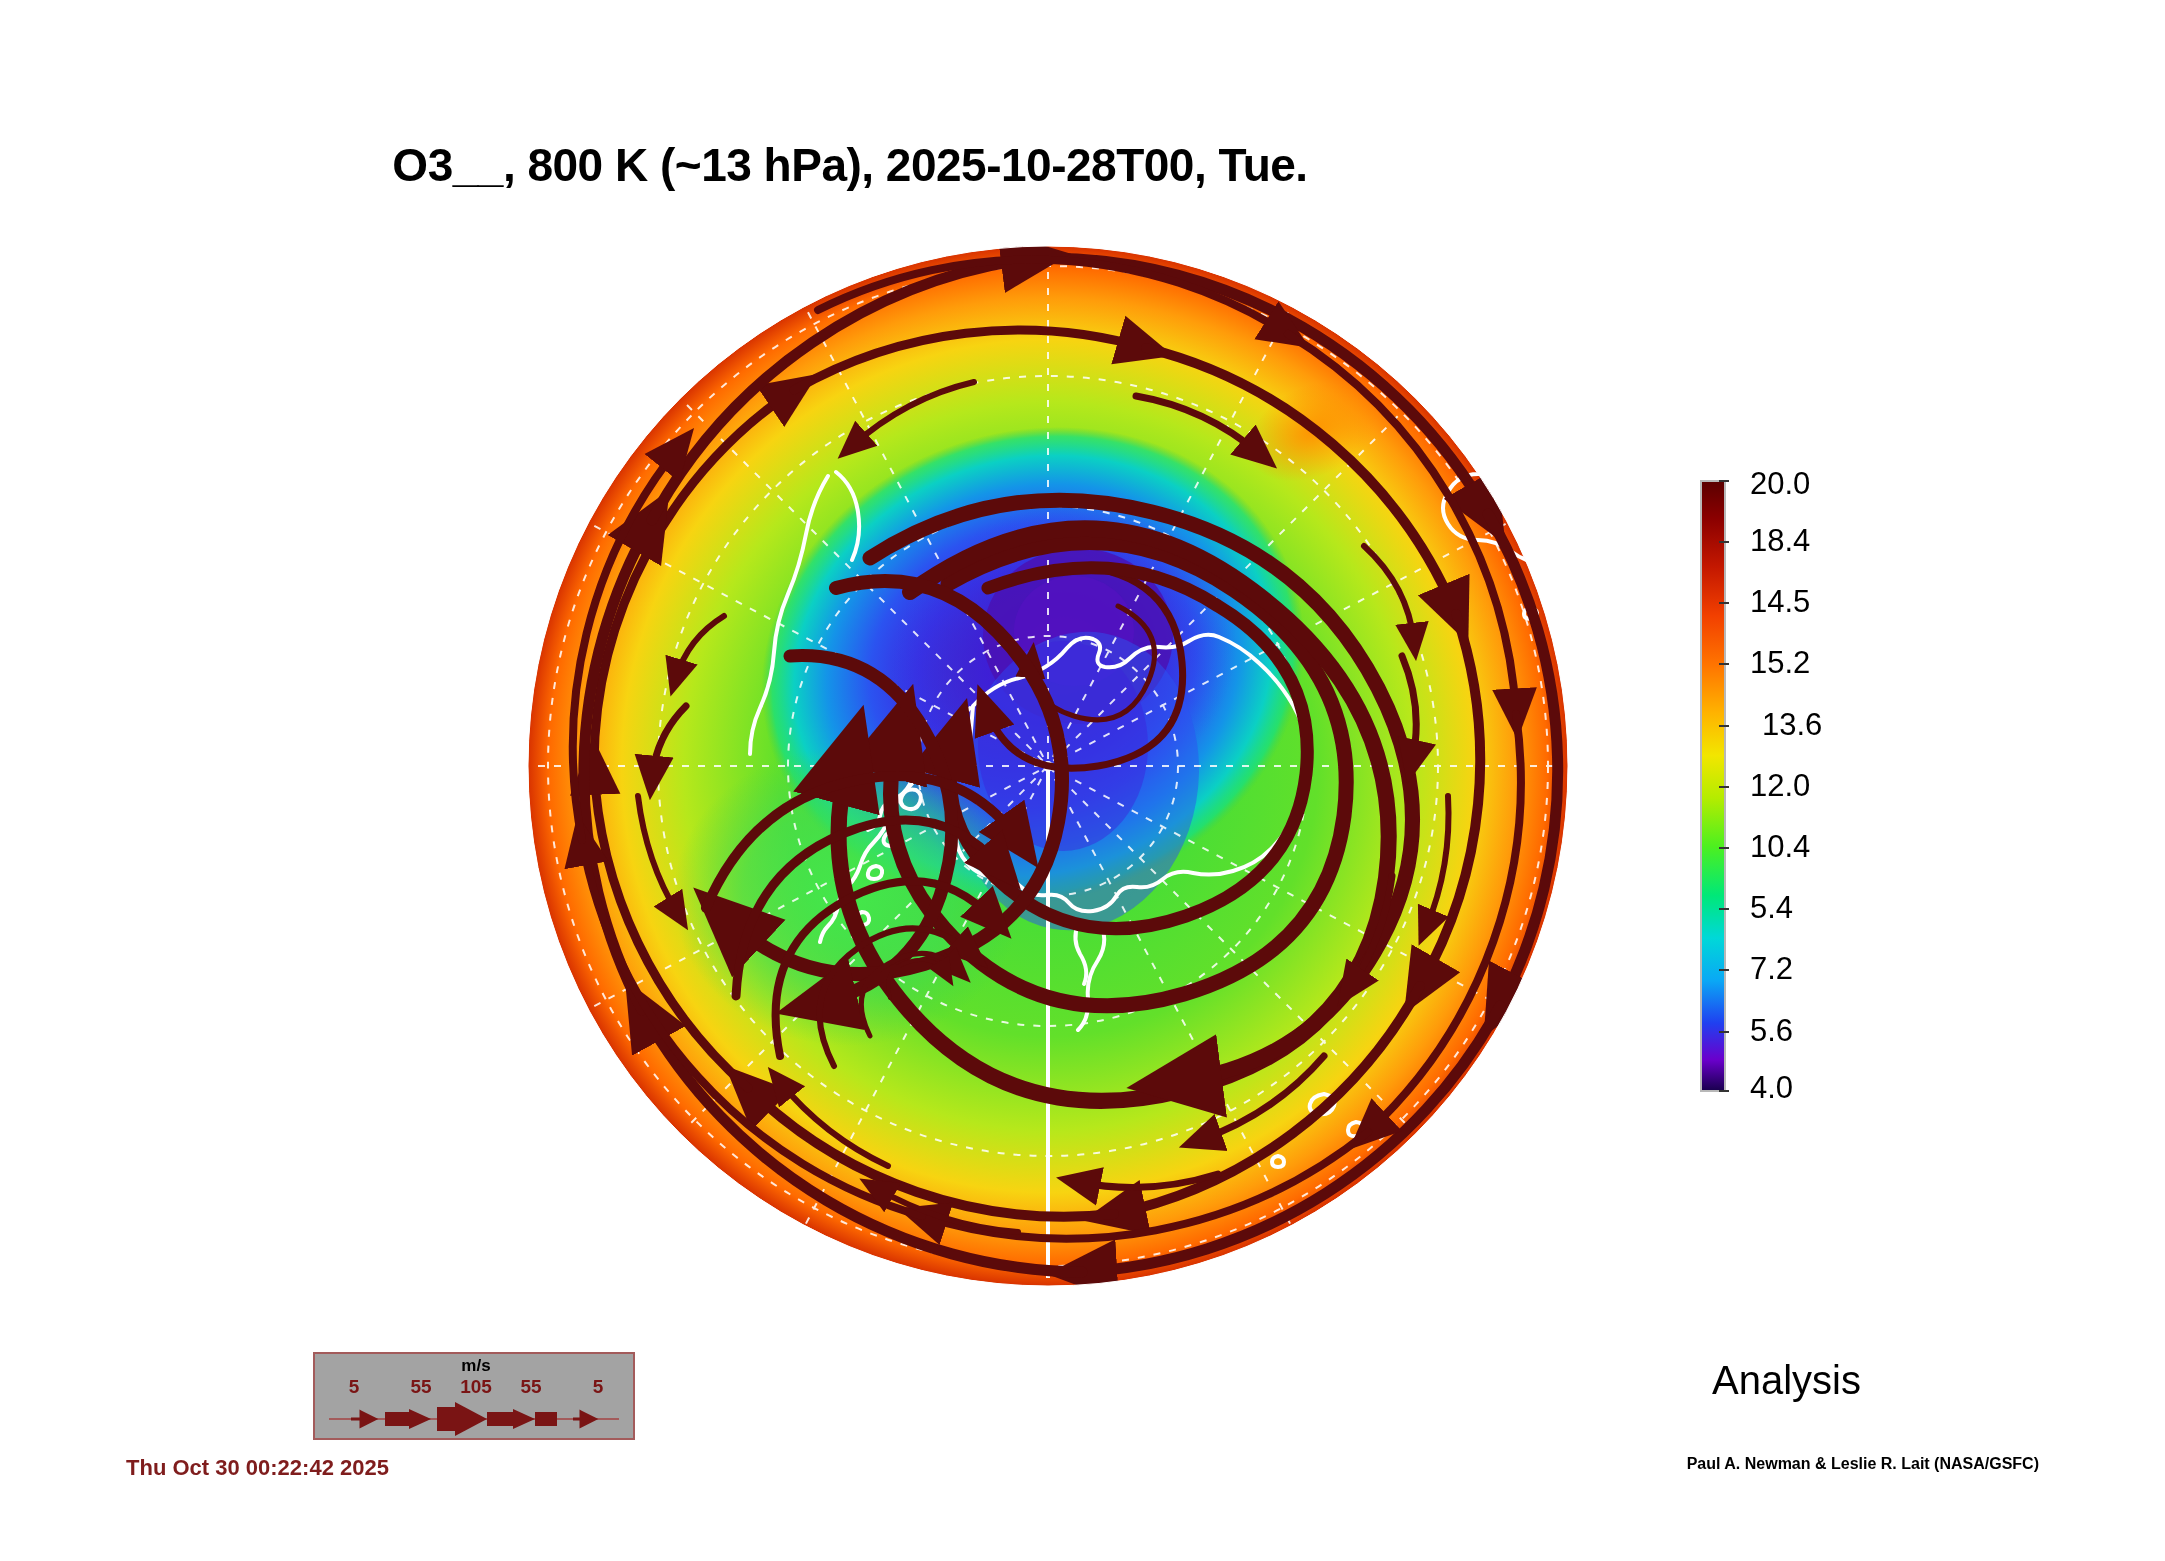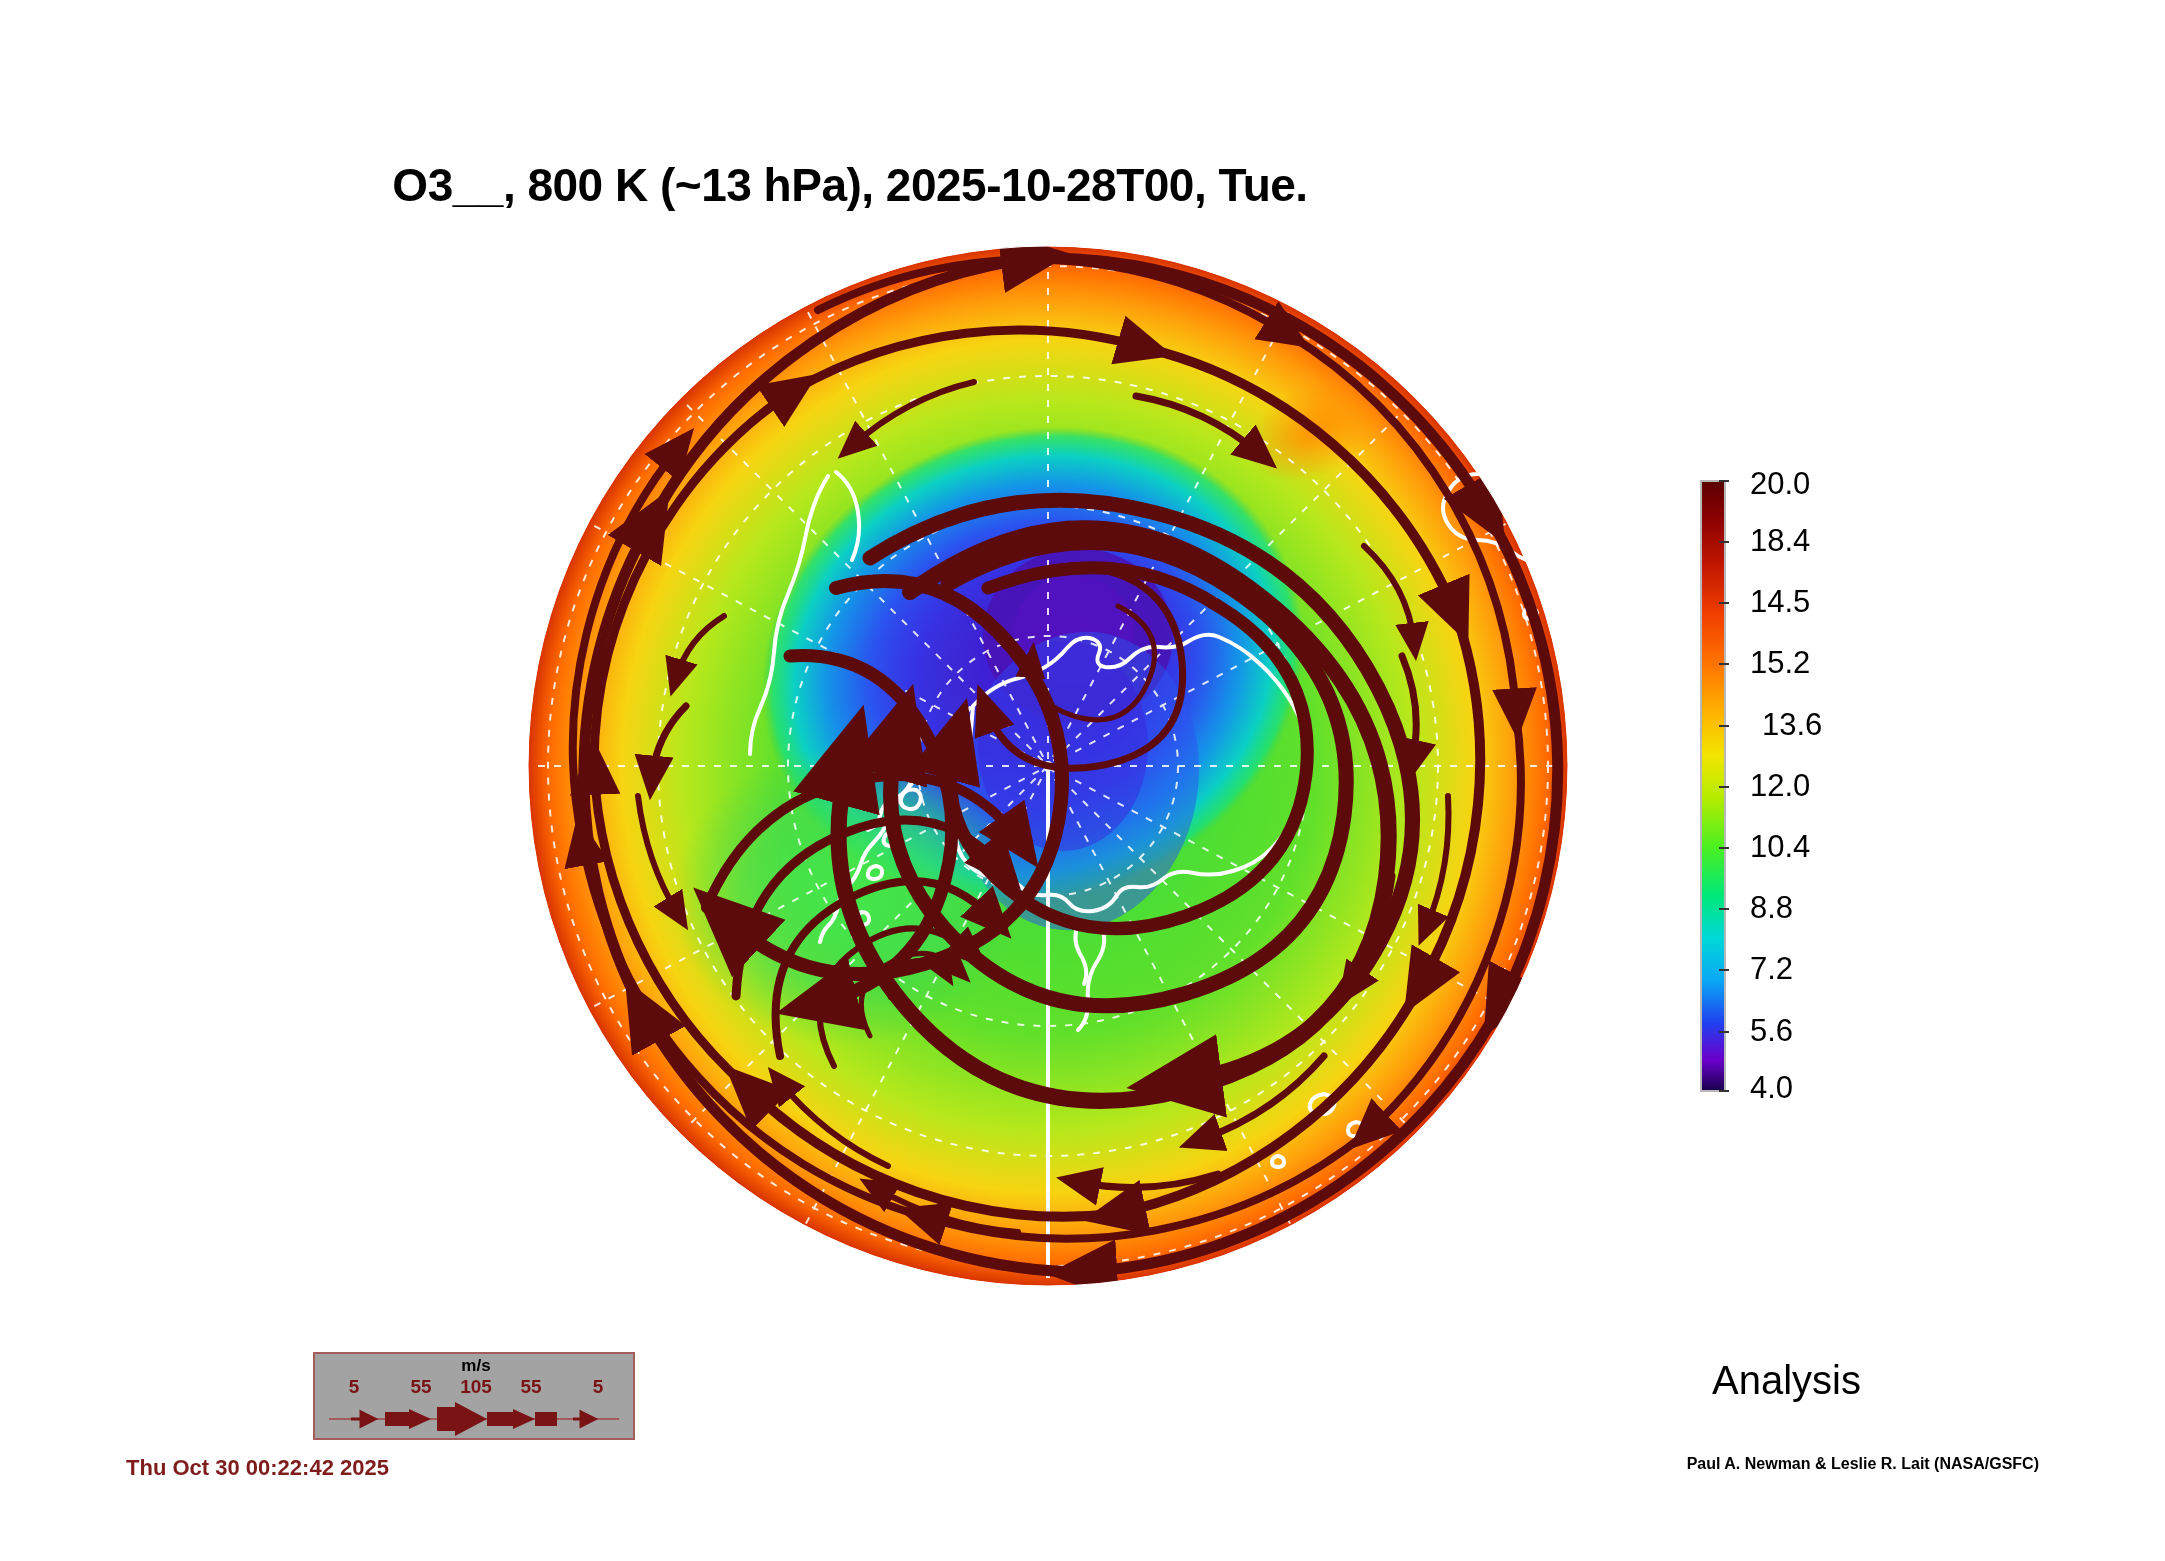--- a/index.html
+++ b/index.html
@@ -20,21 +20,20 @@
     position: absolute;
     top: 138px;
     left: 0;
     width: 1700px;
     text-align: center;
     font-size: 46px;
     font-weight: bold;
     color: #000000;
     letter-spacing: -0.5px;
     white-space: nowrap;
-    margin-top: 20px;
   }
 
   
   #map-wrap {
     position: absolute;
     left: 518px;
     top: 236px;
     width: 1060px;
     height: 1060px;
   }
@@ -371,21 +370,21 @@
   <div class="cb-tick" style="top:551px;"></div>
   <div class="cb-tick" style="top:610px;"></div>
 
   <div class="cb-label" style="top:4px;">20.0</div>
   <div class="cb-label" style="top:61px;">18.4</div>
   <div class="cb-label" style="top:122px;">14.5</div>
   <div class="cb-label" style="top:183px;">15.2</div>
   <div class="cb-label" style="top:245px;margin-left:12px;">13.6</div>
   <div class="cb-label" style="top:306px;">12.0</div>
   <div class="cb-label" style="top:367px;">10.4</div>
-  <div class="cb-label" style="top:428px;">8.8</div>
+  <div class="cb-label" style="top:428px;">5.4</div>
   <div class="cb-label" style="top:489px;">7.2</div>
   <div class="cb-label" style="top:551px;">5.6</div>
   <div class="cb-label" style="top:608px;">4.0</div>
 </div>
 
 <div id="wind-key">
   <div id="wind-key-units">m/s</div>
 
   <div class="wind-val" style="left:39px;">5</div>
   <div class="wind-val" style="left:106px;">55</div>

